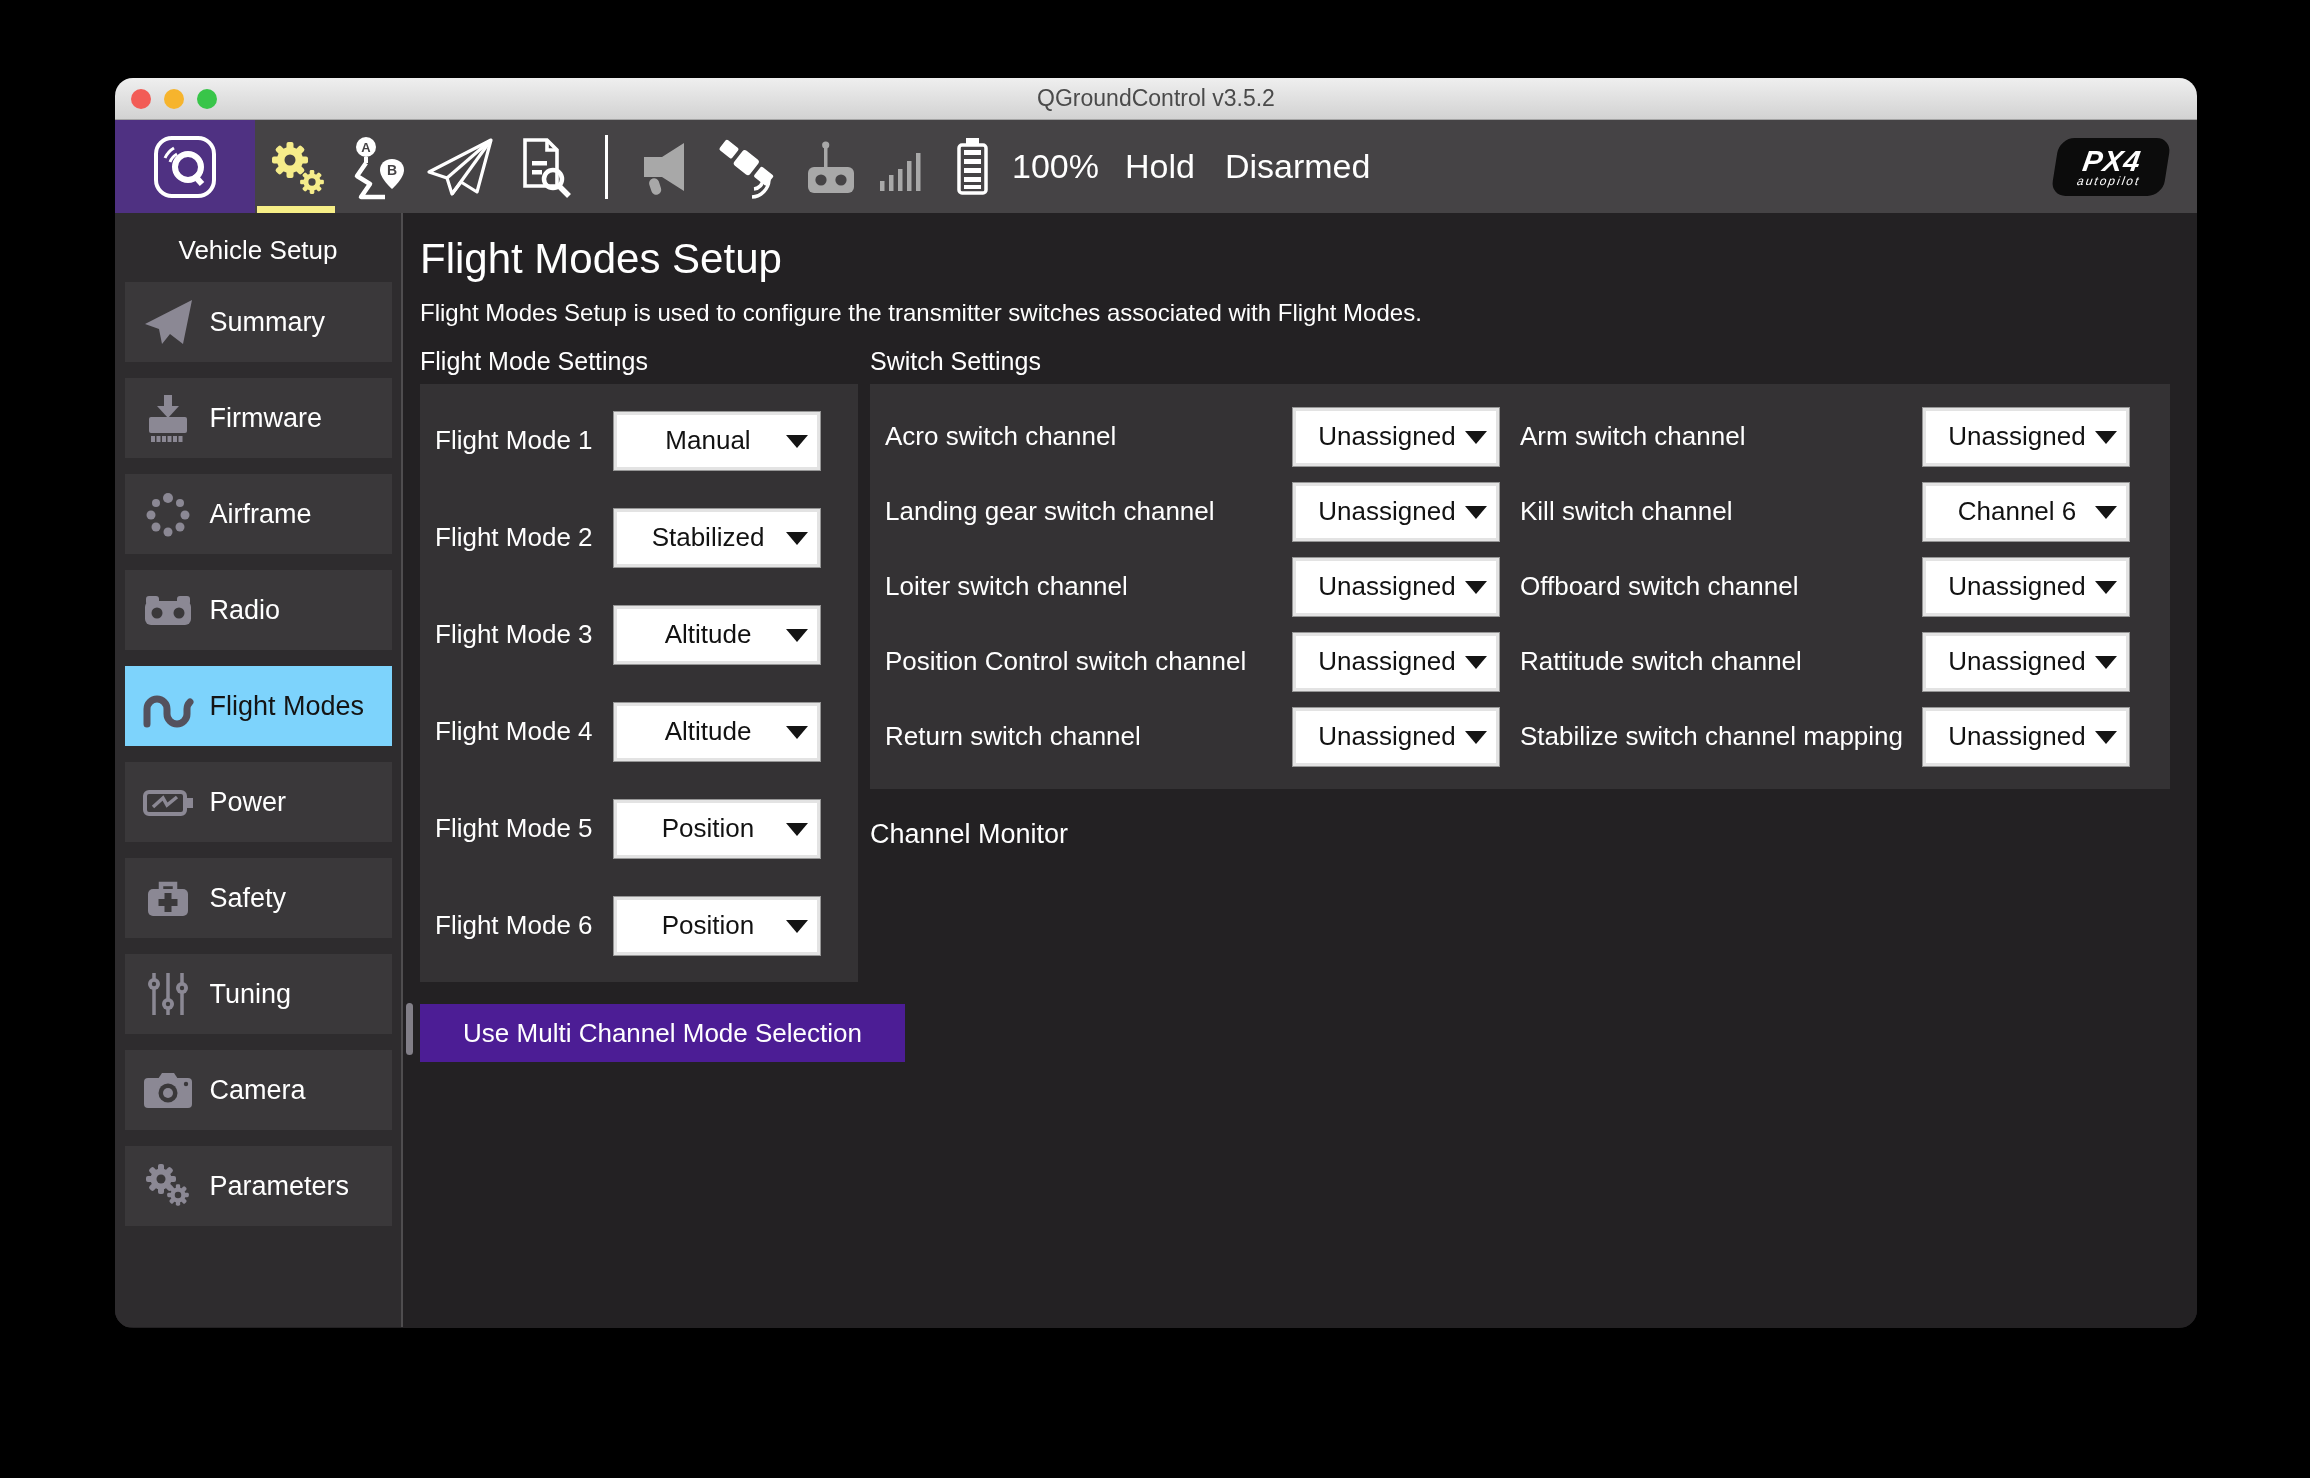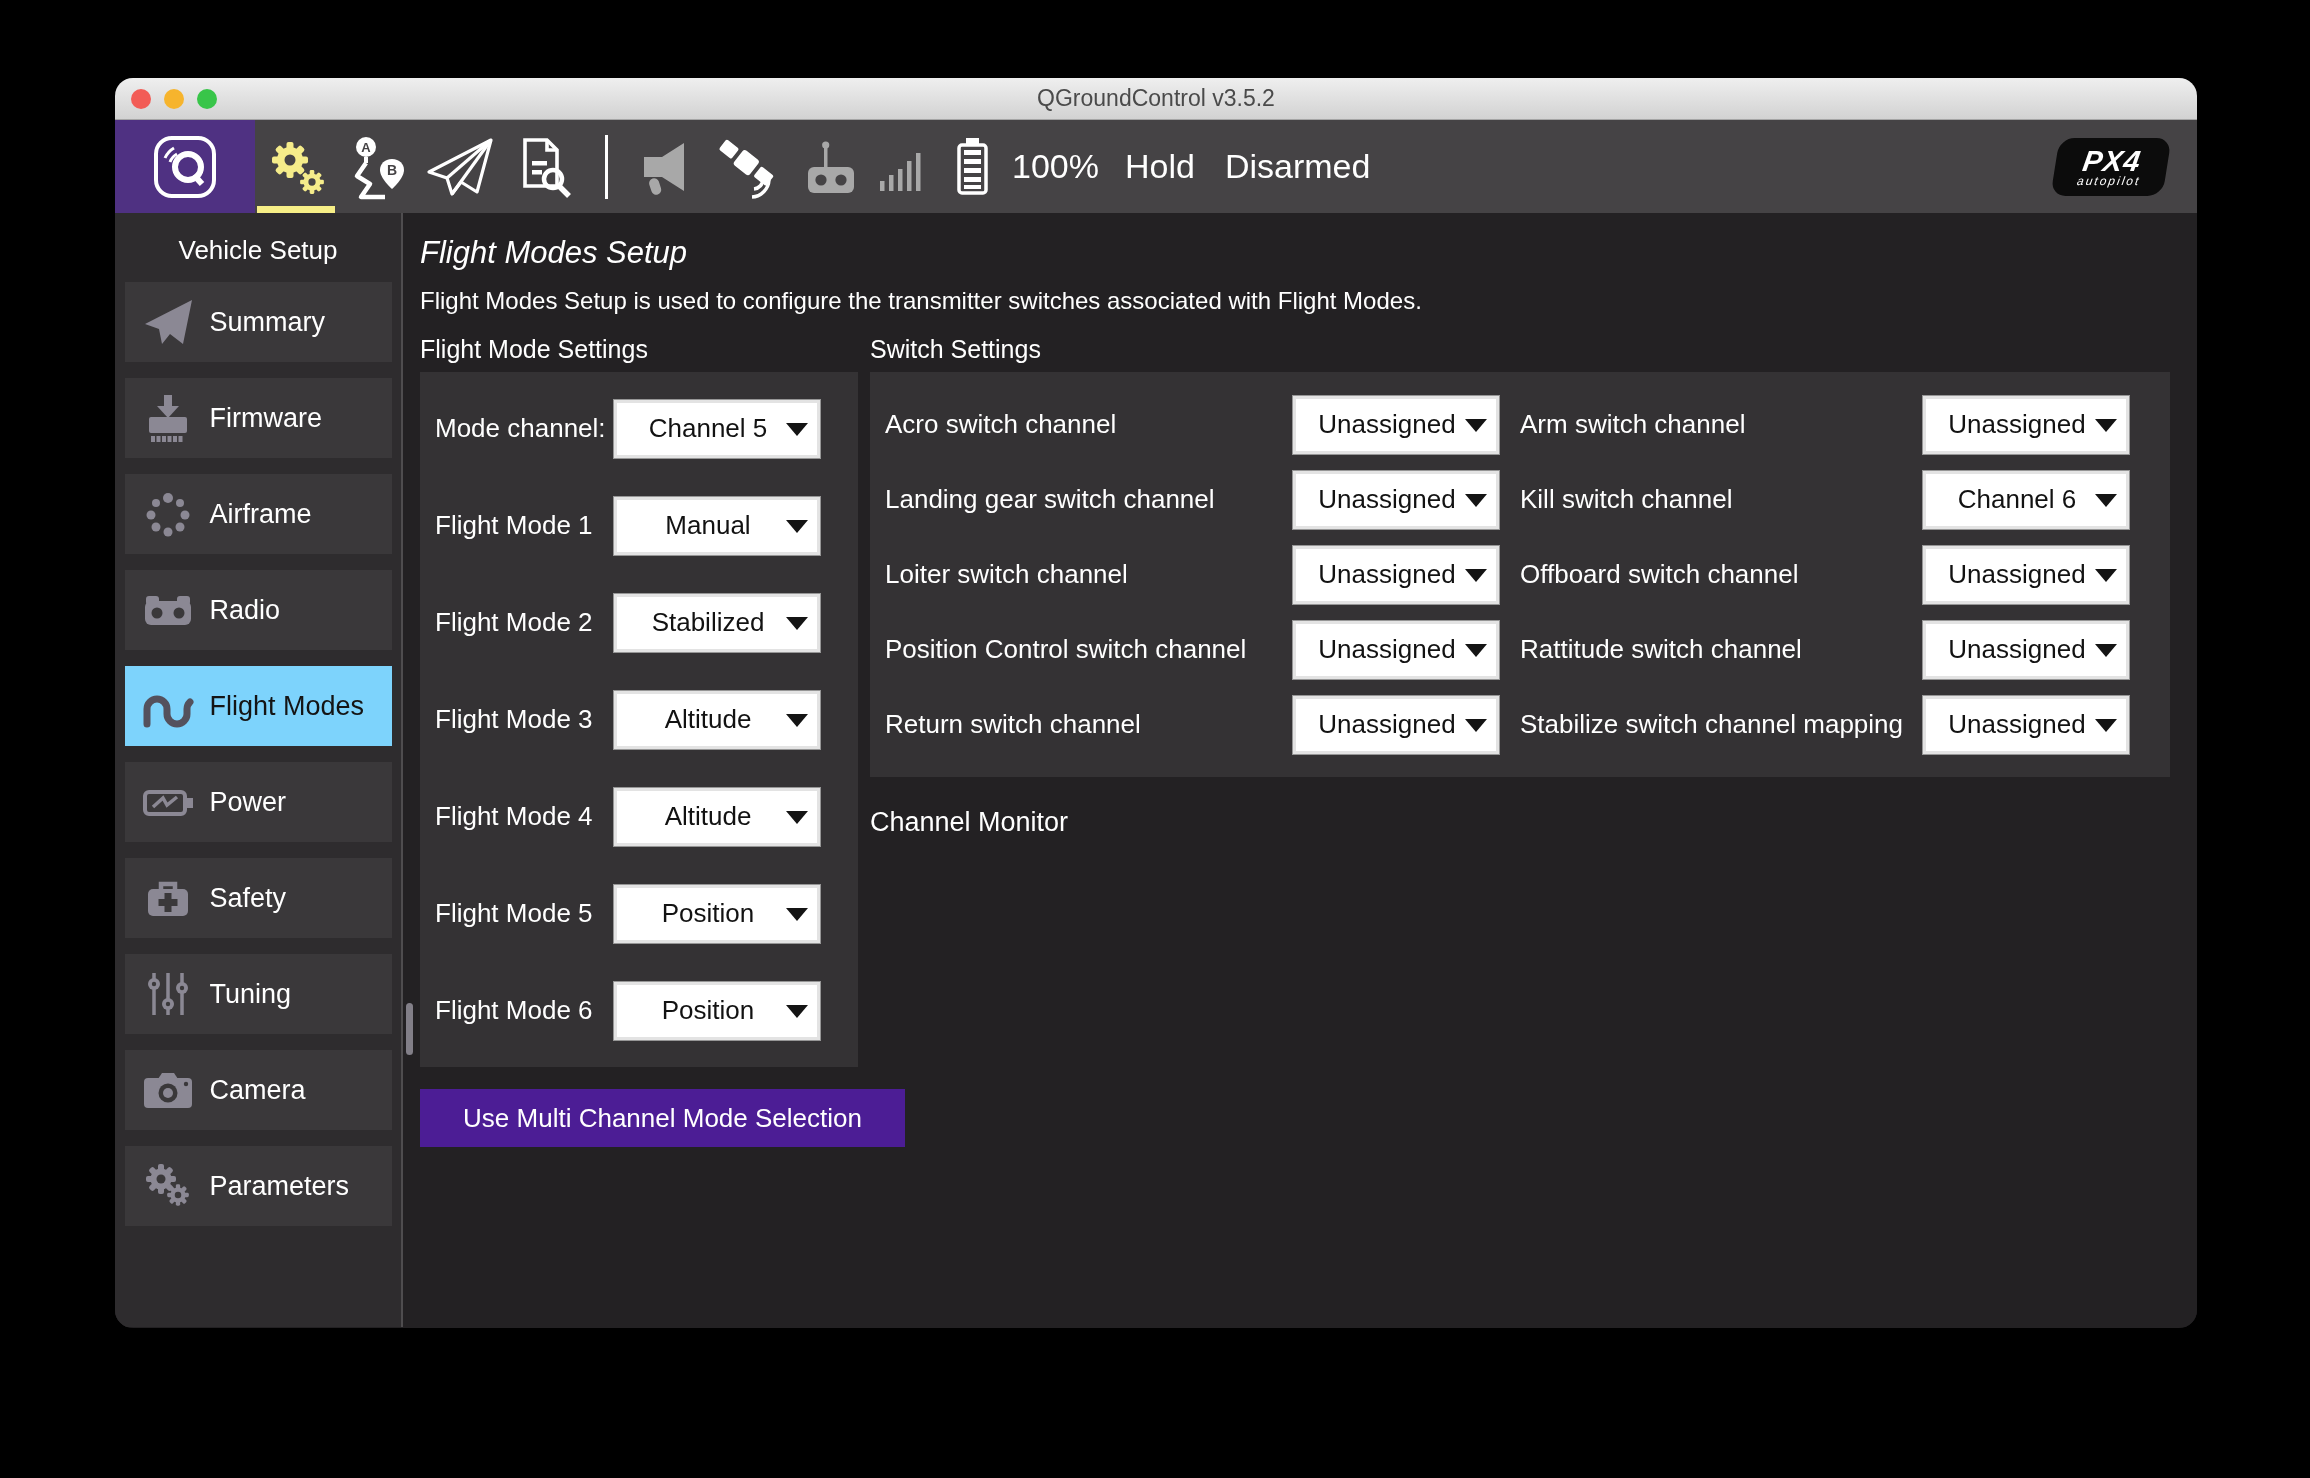--- a/index.html
+++ b/index.html
@@ -49,21 +49,21 @@
     display:flex; align-items:center; cursor:default;
   }
   .side-item .s-icon { width:56px; height:56px; margin:0 14px 0 15px; color:#8b8894; flex:0 0 auto; }
   .side-item .s-lbl { color:#fff; font-size:27px; }
   .side-item.selected { background:#7dd3fc; }
   .side-item.selected .s-lbl { color:#141414; }
   .side-item.selected .s-icon { color:#54515d; }
   .scroll-thumb { position:absolute; left:291px; top:790px; width:7px; height:52px; background:#8d8a94; border-radius:4px; opacity:.9; }
   
   .content { flex:1; padding-left:17px; position:relative; }
-  .page-title { color:#fff; font-size:31px; font-weight:500; margin:22px 0 0;font-style:italic; }
+  .page-title { color:#fff; font-size:42px; font-weight:500; margin:22px 0 0; }
   .page-desc { color:#fff; font-size:24px; margin-top:16px; }
   .columns { display:flex; margin-top:20px; }
   .col-left { width:438px; margin-right:12px; flex:0 0 auto; }
   .col-right { width:1300px; flex:0 0 auto; }
   .section-heading { color:#fff; font-size:25px; height:32px; }
   .panel { background:#343234; }
   .fm-panel { width:438px; padding:8px 0; margin-top:5px; }
   .fm-row { height:97px; display:flex; align-items:center; }
   .fm-row .row-label { width:193px; padding-left:15px; color:#fff; font-size:26px; }
   .dropdown {
@@ -418,27 +418,20 @@
 
     <div class="content">
       <h1 class="page-title">Flight Modes Setup</h1>
       <div class="page-desc">Flight Modes Setup is used to configure the transmitter switches associated with Flight Modes.</div>
 
       <div class="columns">
         <div class="col-left">
           <div class="section-heading">Flight Mode Settings</div>
           <div class="panel fm-panel">
             <div>
-  <div class="fm-row">
-    <span class="row-label">Mode channel:</span>
-    <div class="dropdown">
-      <span class="dd-value">Channel 5</span>
-      <span class="dd-caret"></span>
-    </div>
-  </div>
 
   <div class="fm-row">
     <span class="row-label">Flight Mode 1</span>
     <div class="dropdown">
       <span class="dd-value">Manual</span>
       <span class="dd-caret"></span>
     </div>
   </div>
 
   <div class="fm-row">

